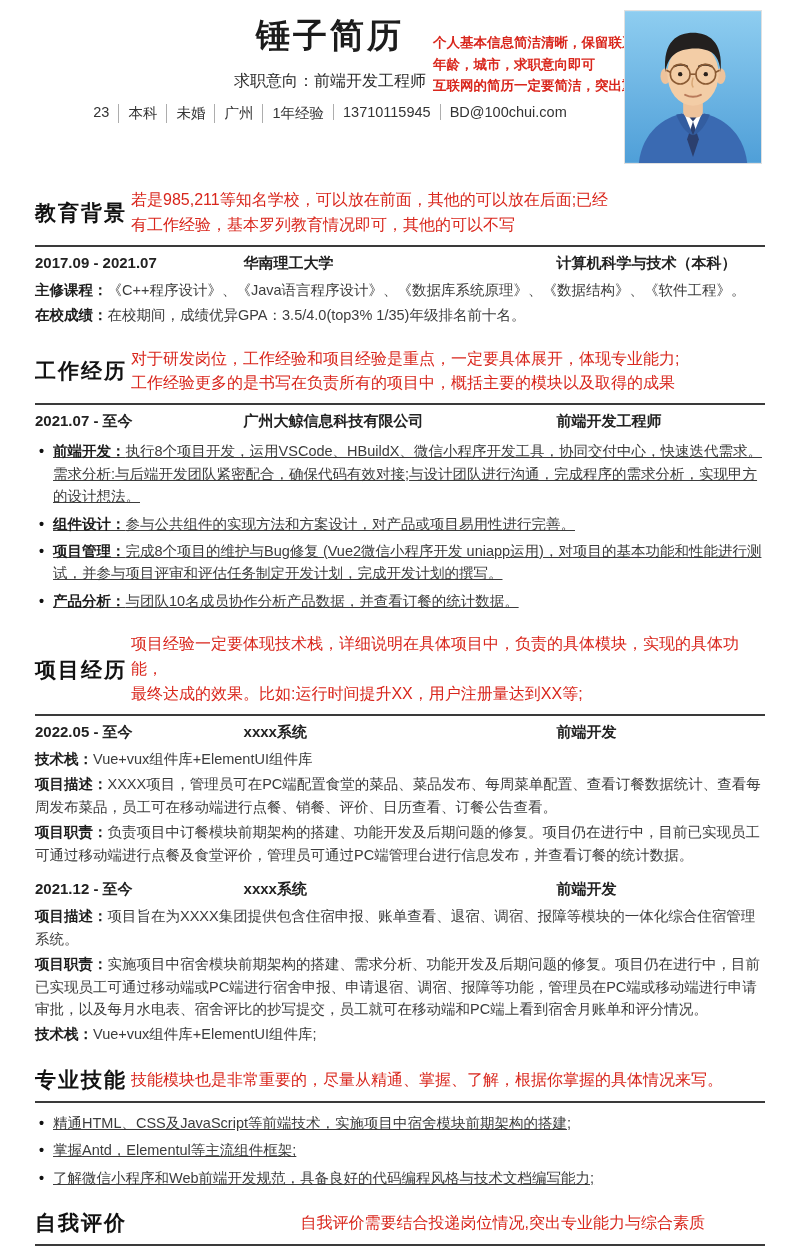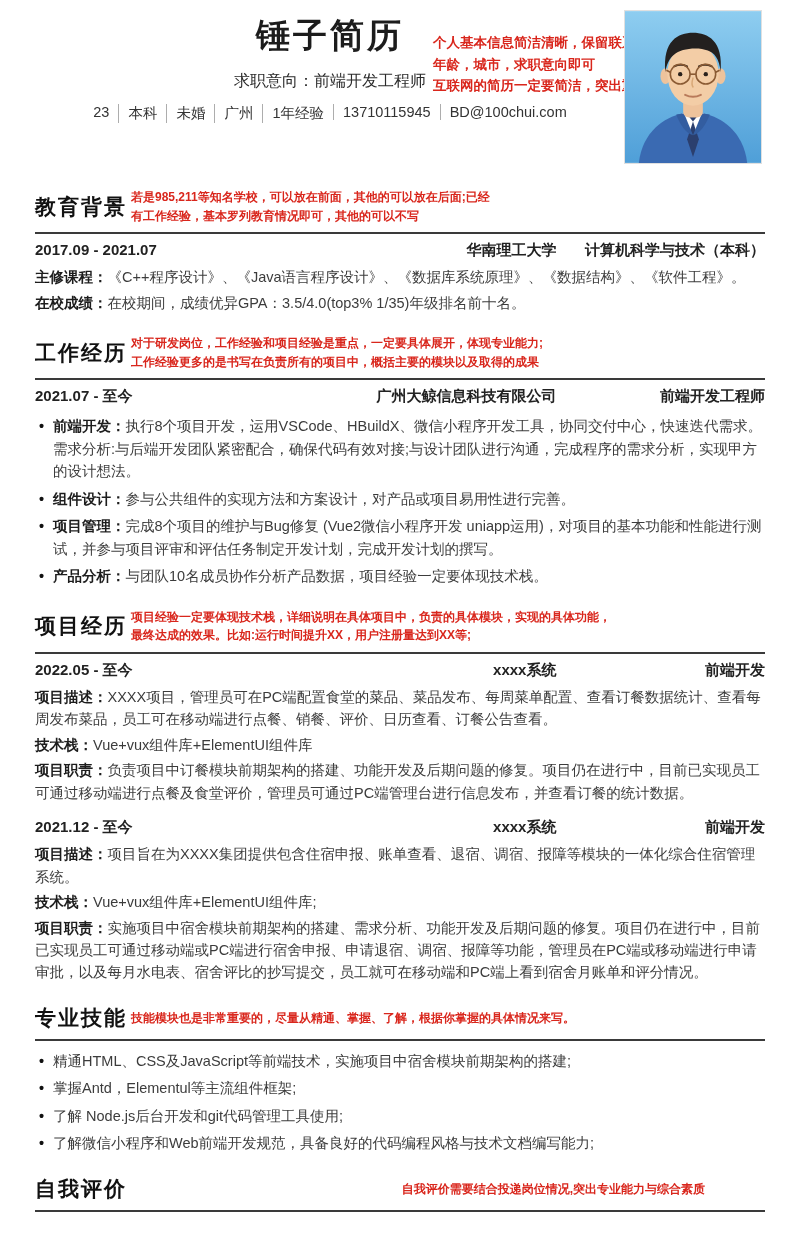--- a/index.html
+++ b/index.html
@@ -64,49 +64,50 @@
   }
   .sec-head h2 {
     font-size: 21px;
     font-weight: 800;
     color: #111;
     letter-spacing: 2px;
     flex-shrink: 0;
   }
   .note {
     color: var(--red);
-    font-weight: 700;
-    font-size: 12px;
+    font-weight: 400;
+    font-size: 16px;
     line-height: 1.55;
     white-space: pre-line;
   }
   .note-right { margin-left: auto; margin-right: 60px; }
 
   .row3 {
     display: flex;
     align-items: baseline;
     font-weight: 700;
     font-size: 15px;
     color: #222;
     margin: 7px 0 6px;
   }
   .row3 .l { flex: 1; }
-  .row3 .c { flex: 1.5; text-align: right; }
-  .row3 .r { flex: 1; text-align: right; }
+  .row3 .c { flex: 1.5; text-align: left; }
+  .row3 .r { flex: 1; text-align: left; }
 
   .line { margin: 3px 0; font-size: 14.5px; line-height: 1.55; color: #3c3c3c; }
   .line b, .bullet b { color: #1d1d1d; font-weight: 700; }
 
   .bullet {
     position: relative;
     padding-left: 18px;
     margin: 5px 0;
     font-size: 14.5px;
     line-height: 1.55;
     color: #3c3c3c;
+    text-decoration: underline;
   }
   .bullet::before {
     content: "\2022";
     position: absolute;
     left: 4px; top: 0;
     color: #111;
     font-weight: 700;
   }
   .bullets { margin-top: 9px; }
   .proj-item + .proj-item { margin-top: 14px; }
@@ -199,63 +200,62 @@
     </div>
     <div class="row3">
       <span class="l">2021.07 - 至今</span>
       <span class="c">广州大鲸信息科技有限公司</span>
       <span class="r">前端开发工程师</span>
     </div>
     <div class="bullets">
       <div class="bullet"><b>前端开发：</b><span>执行8个项目开发，运用VSCode、HBuildX、微信小程序开发工具，协同交付中心，快速迭代需求。需求分析:与后端开发团队紧密配合，确保代码有效对接;与设计团队进行沟通，完成程序的需求分析，实现甲方的设计想法。</span></div>
       <div class="bullet"><b>组件设计：</b><span>参与公共组件的实现方法和方案设计，对产品或项目易用性进行完善。</span></div>
       <div class="bullet"><b>项目管理：</b><span>完成8个项目的维护与Bug修复 (Vue2微信小程序开发 uniapp运用)，对项目的基本功能和性能进行测试，并参与项目评审和评估任务制定开发计划，完成开发计划的撰写。</span></div>
-      <div class="bullet"><b>产品分析：</b><span>与团队10名成员协作分析产品数据，项目经验一定要体现技术栈。</span></div>
+      <div class="bullet"><b>产品分析：</b><span>与团队10名成员协作分析产品数据，并查看订餐的统计数据。</span></div>
     </div>
   </section>
 
   <section>
     <div class="sec-head">
       <h2>项目经历</h2>
       <div class="note">项目经验一定要体现技术栈，详细说明在具体项目中，负责的具体模块，实现的具体功能，
 最终达成的效果。比如:运行时间提升XX，用户注册量达到XX等;</div>
     </div>
 
     <div class="proj-item">
       <div class="row3">
         <span class="l">2022.05 - 至今</span>
         <span class="c">xxxx系统</span>
         <span class="r">前端开发</span>
       </div>
+      <p class="line"><b>技术栈：</b><span>Vue+vux组件库+ElementUI组件库</span></p>
       <p class="line"><b>项目描述：</b><span>XXXX项目，管理员可在PC端配置食堂的菜品、菜品发布、每周菜单配置、查看订餐数据统计、查看每周发布菜品，员工可在移动端进行点餐、销餐、评价、日历查看、订餐公告查看。</span></p>
-      <p class="line"><b>技术栈：</b><span>Vue+vux组件库+ElementUI组件库</span></p>
       <p class="line"><b>项目职责：</b><span>负责项目中订餐模块前期架构的搭建、功能开发及后期问题的修复。项目仍在进行中，目前已实现员工可通过移动端进行点餐及食堂评价，管理员可通过PC端管理台进行信息发布，并查看订餐的统计数据。</span></p>
     </div>
 
     <div class="proj-item">
       <div class="row3">
         <span class="l">2021.12 - 至今</span>
         <span class="c">xxxx系统</span>
         <span class="r">前端开发</span>
       </div>
       <p class="line"><b>项目描述：</b><span>项目旨在为XXXX集团提供包含住宿申报、账单查看、退宿、调宿、报障等模块的一体化综合住宿管理系统。</span></p>
+      <p class="line"><b>项目职责：</b><span>实施项目中宿舍模块前期架构的搭建、需求分析、功能开发及后期问题的修复。项目仍在进行中，目前已实现员工可通过移动端或PC端进行宿舍申报、申请退宿、调宿、报障等功能，管理员在PC端或移动端进行申请审批，以及每月水电表、宿舍评比的抄写提交，员工就可在移动端和PC端上看到宿舍月账单和评分情况。</span></p>
       <p class="line"><b>技术栈：</b><span>Vue+vux组件库+ElementUI组件库;</span></p>
-      <p class="line"><b>项目职责：</b><span>实施项目中宿舍模块前期架构的搭建、需求分析、功能开发及后期问题的修复。项目仍在进行中，目前已实现员工可通过移动端或PC端进行宿舍申报、申请退宿、调宿、报障等功能，管理员在PC端或移动端进行申请审批，以及每月水电表、宿舍评比的抄写提交，员工就可在移动端和PC端上看到宿舍月账单和评分情况。</span></p>
     </div>
   </section>
 
   <section>
     <div class="sec-head">
       <h2>专业技能</h2>
       <div class="note">技能模块也是非常重要的，尽量从精通、掌握、了解，根据你掌握的具体情况来写。</div>
     </div>
     <div class="bullets">
       <div class="bullet">精通HTML、CSS及JavaScript等前端技术，实施项目中宿舍模块前期架构的搭建;</div>
       <div class="bullet">掌握Antd，Elementul等主流组件框架;</div>
-      <div class="bullet">了解 Node.js后台开发和git代码管理工具使用;</div>
       <div class="bullet">了解微信小程序和Web前端开发规范，具备良好的代码编程风格与技术文档编写能力;</div>
     </div>
   </section>
 
   <section>
     <div class="sec-head">
       <h2>自我评价</h2>
       <div class="note note-right">自我评价需要结合投递岗位情况,突出专业能力与综合素质</div>
     </div>
 

